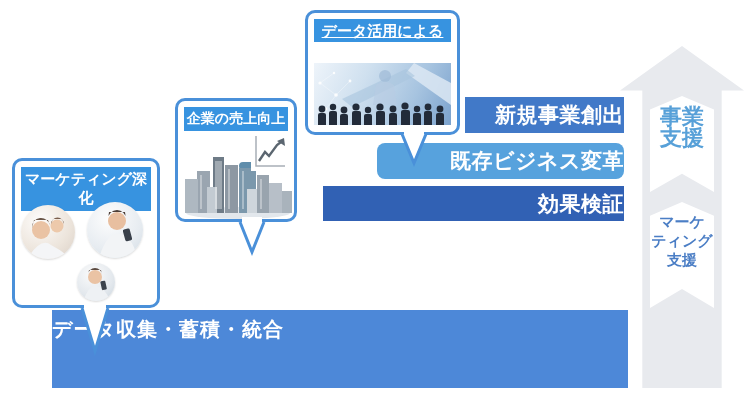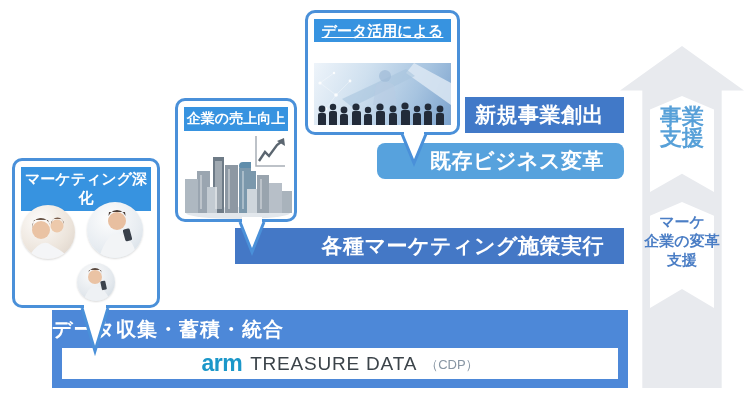--- a/index.html
+++ b/index.html
@@ -15,21 +15,21 @@
   }
   .seg{position:absolute;left:30px;width:64px;background:#ffffff;}
   .seg1{top:50px;height:96px;clip-path:polygon(0 14%,50% 0,100% 14%,100% 100%,50% 81%,0 100%);}
   .seg2{top:156px;height:106px;clip-path:polygon(0 13%,50% 0,100% 13%,100% 100%,50% 82%,0 100%);}
   .albl{position:absolute;left:18px;width:88px;text-align:center;font-weight:bold;}
   .albl1{top:60px;font-size:22px;line-height:21px;}
   .albl2{top:166px;font-size:15px;line-height:19px;}
   
   .bar{
     position:absolute;display:flex;align-items:center;justify-content:flex-end;
-    color:#fff;font-weight:bold;font-size:21px;box-sizing:border-box;padding-right:20px;
+    color:#fff;font-weight:bold;font-size:21px;box-sizing:border-box;padding-right:0;
     z-index:1;letter-spacing:0.5px;
   }
   .b1{left:465px;top:97px;width:159px;height:36px;}
   .b2{left:377px;top:143px;width:247px;height:36px;}
   .b3{left:323px;top:186px;width:301px;height:35px;}
   .b4{left:235px;top:228px;width:389px;height:36px;}
   .b5{left:167px;top:271px;width:457px;height:35px;}
   
   .platform{position:absolute;left:52px;top:310px;width:576px;height:78px;z-index:1;}
   .platform .plabel{height:38px;line-height:38px;text-align:left;color:#fff;font-weight:bold;font-size:20px;letter-spacing:1px;}
@@ -73,36 +73,31 @@
   <div class="arrowWrap">
     <div class="arrowBg" style="background: rgb(232, 234, 238);"></div>
     <div class="seg seg1"></div>
     <div class="seg seg2"></div>
     <div class="albl albl1" style="color: rgb(87, 160, 216);">
       <div>事業</div>
       <div>支援</div>
     </div>
     <div class="albl albl2" style="color: rgb(75, 126, 197);">
       <div>マーケ</div>
-      <div>企業の変革</div>
+      <div>ティング</div>
       <div>支援</div>
     </div>
   </div>
 
   <div class="bar b1" style="background: rgb(65, 121, 200);">新規事業創出</div>
   <div class="bar b2" style="background: rgb(87, 162, 221); border-radius: 8px;">既存ビジネス変革</div>
-  <div class="bar b4" style="background: rgb(68, 120, 198);">各種マーケティング施策実行</div>
+  <div class="bar b3" style="background: rgb(49, 97, 180);">効果検証</div>
 
   <div class="platform" style="background: rgb(77, 136, 216);">
     <div class="plabel">データ収集・蓄積・統合</div>
-    <div class="logoBar">
-      <span class="logo-arm">arm</span>
-      <span class="logo-td">TREASURE DATA</span>
-      <span class="logo-cdp">（CDP）</span>
-    </div>
   </div>
 
   <div class="callout co-top">
     <div class="co-head" style="background: rgb(55, 147, 224);">
       <div>データ活用による</div>
     </div>
     <div class="img-top">
       <svg width="137" height="66" viewBox="0 0 137 66">
         <polygon points="100,0 137,20 137,42 92,10" fill="#dce8f3" opacity="0.85"></polygon>
         <polygon points="28,36 92,6 101,13 38,44" fill="#a9c4de" opacity="0.6"></polygon>

